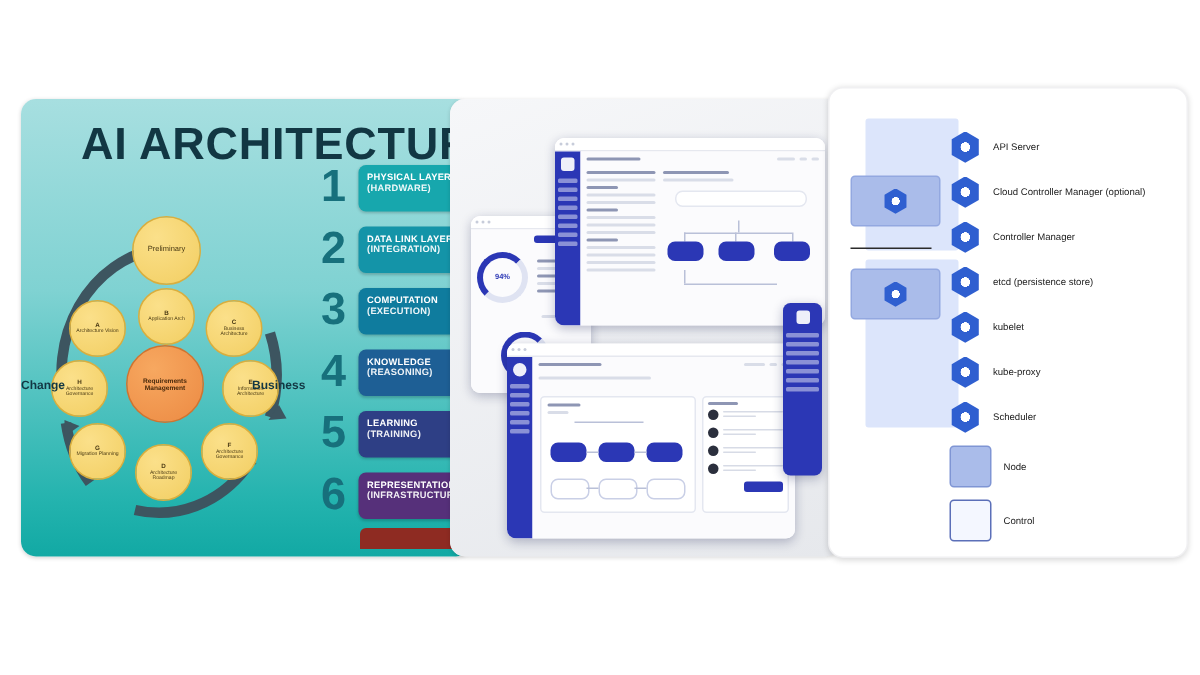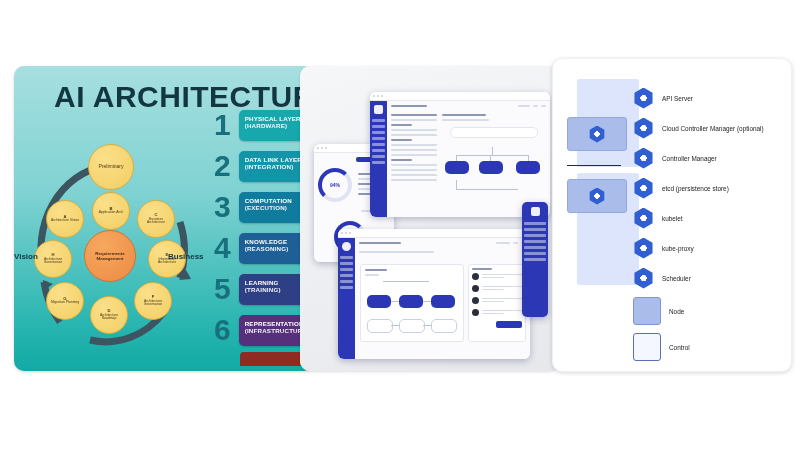--- a/index.html
+++ b/index.html
@@ -197,21 +197,21 @@
       </div>
       <div class="bub b-g2">
         <span><b>G</b><span>Migration Planning</span></span>
       </div>
       <div class="bub b-g">
         <span><b>H</b><span>Architecture Governance</span></span>
       </div>
 
       <div class="bub bub-core">Requirements Management</div>
 
-      <div class="wheel-lbl lbl-change">Vision</div>
+      <div class="wheel-lbl lbl-change">Change</div>
       <div class="wheel-lbl lbl-business">Business</div>
 
     </div>
 
     <div class="layers">
       <div class="layer-row">
         <div class="layer-num">1</div>
         <div class="layer-chip" style="background:#17a7ad">
           <span>PHYSICAL LAYER</span>
           <span class="sub">(HARDWARE)</span>

